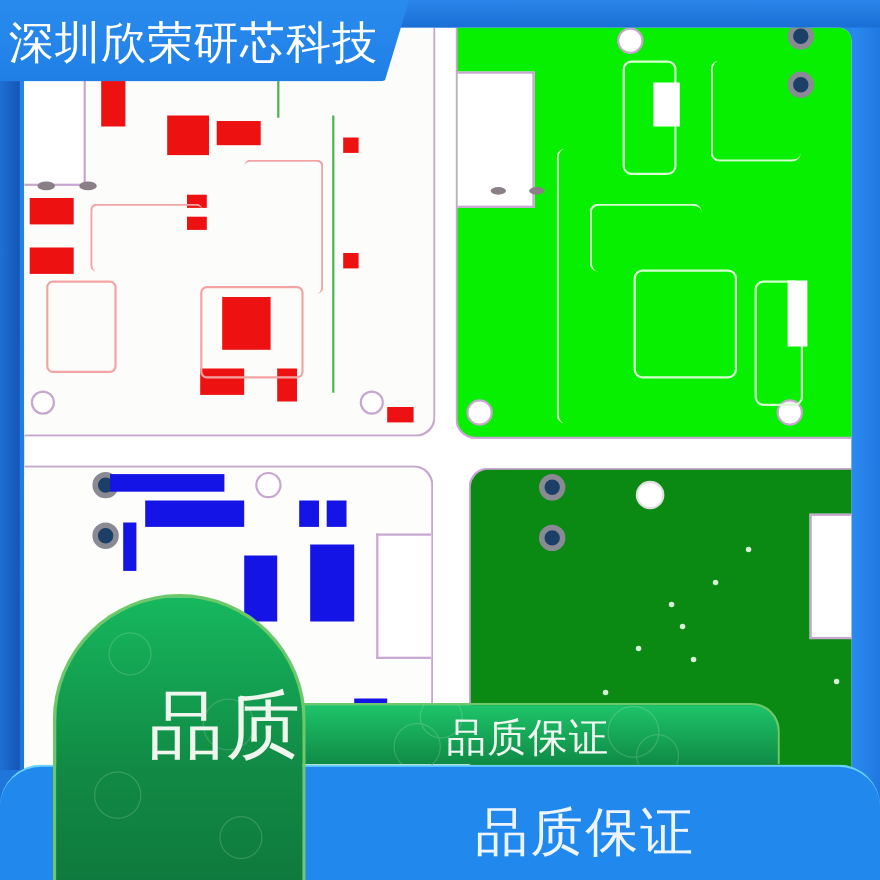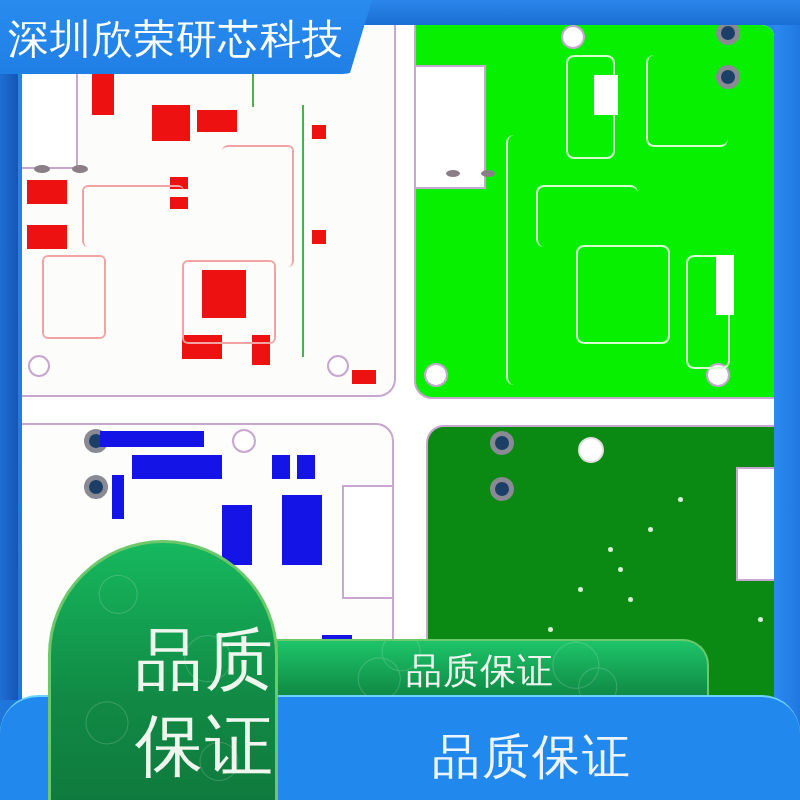--- a/index.html
+++ b/index.html
@@ -146,14 +146,13 @@
 </div>
 
 <div class="banner">
   <div class="swirl"></div>
   <span class="t">品质保证</span>
 </div>
 
 <div class="badge">
   <div class="swirl"></div>
   <div class="l1">品质</div>
-  <div class="l2">保证</div>
 </div>
 
 </body></html>

